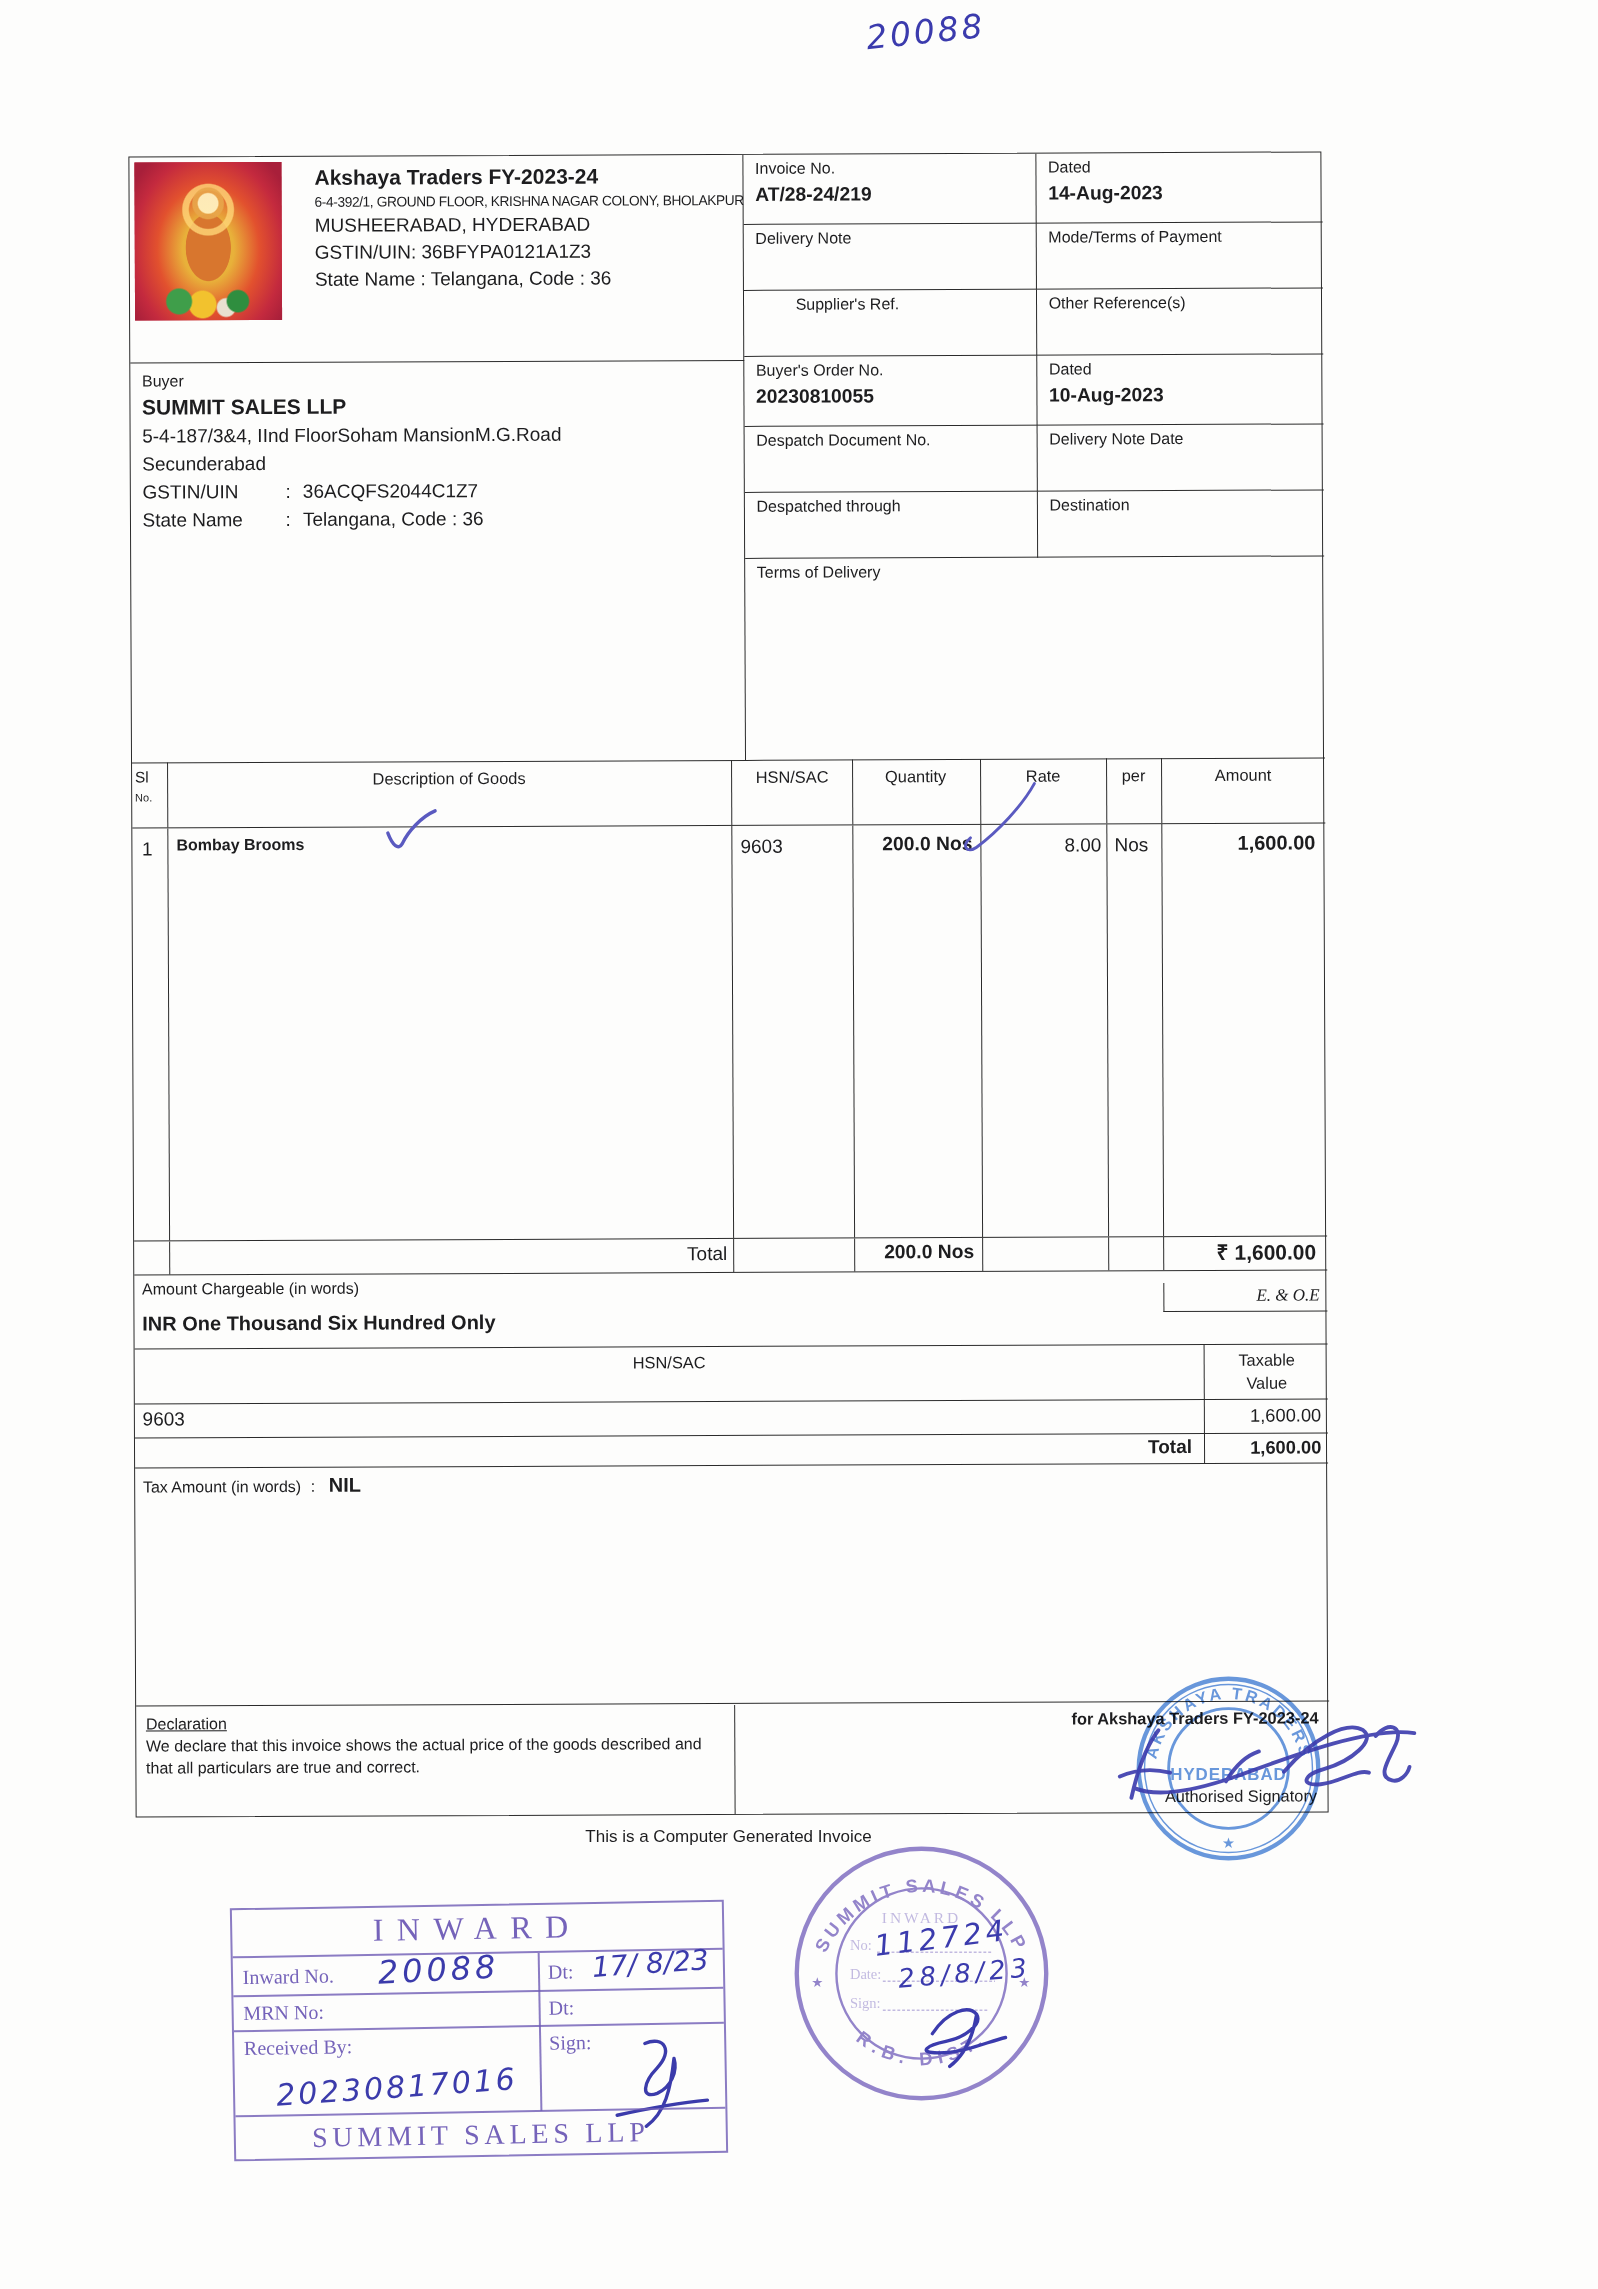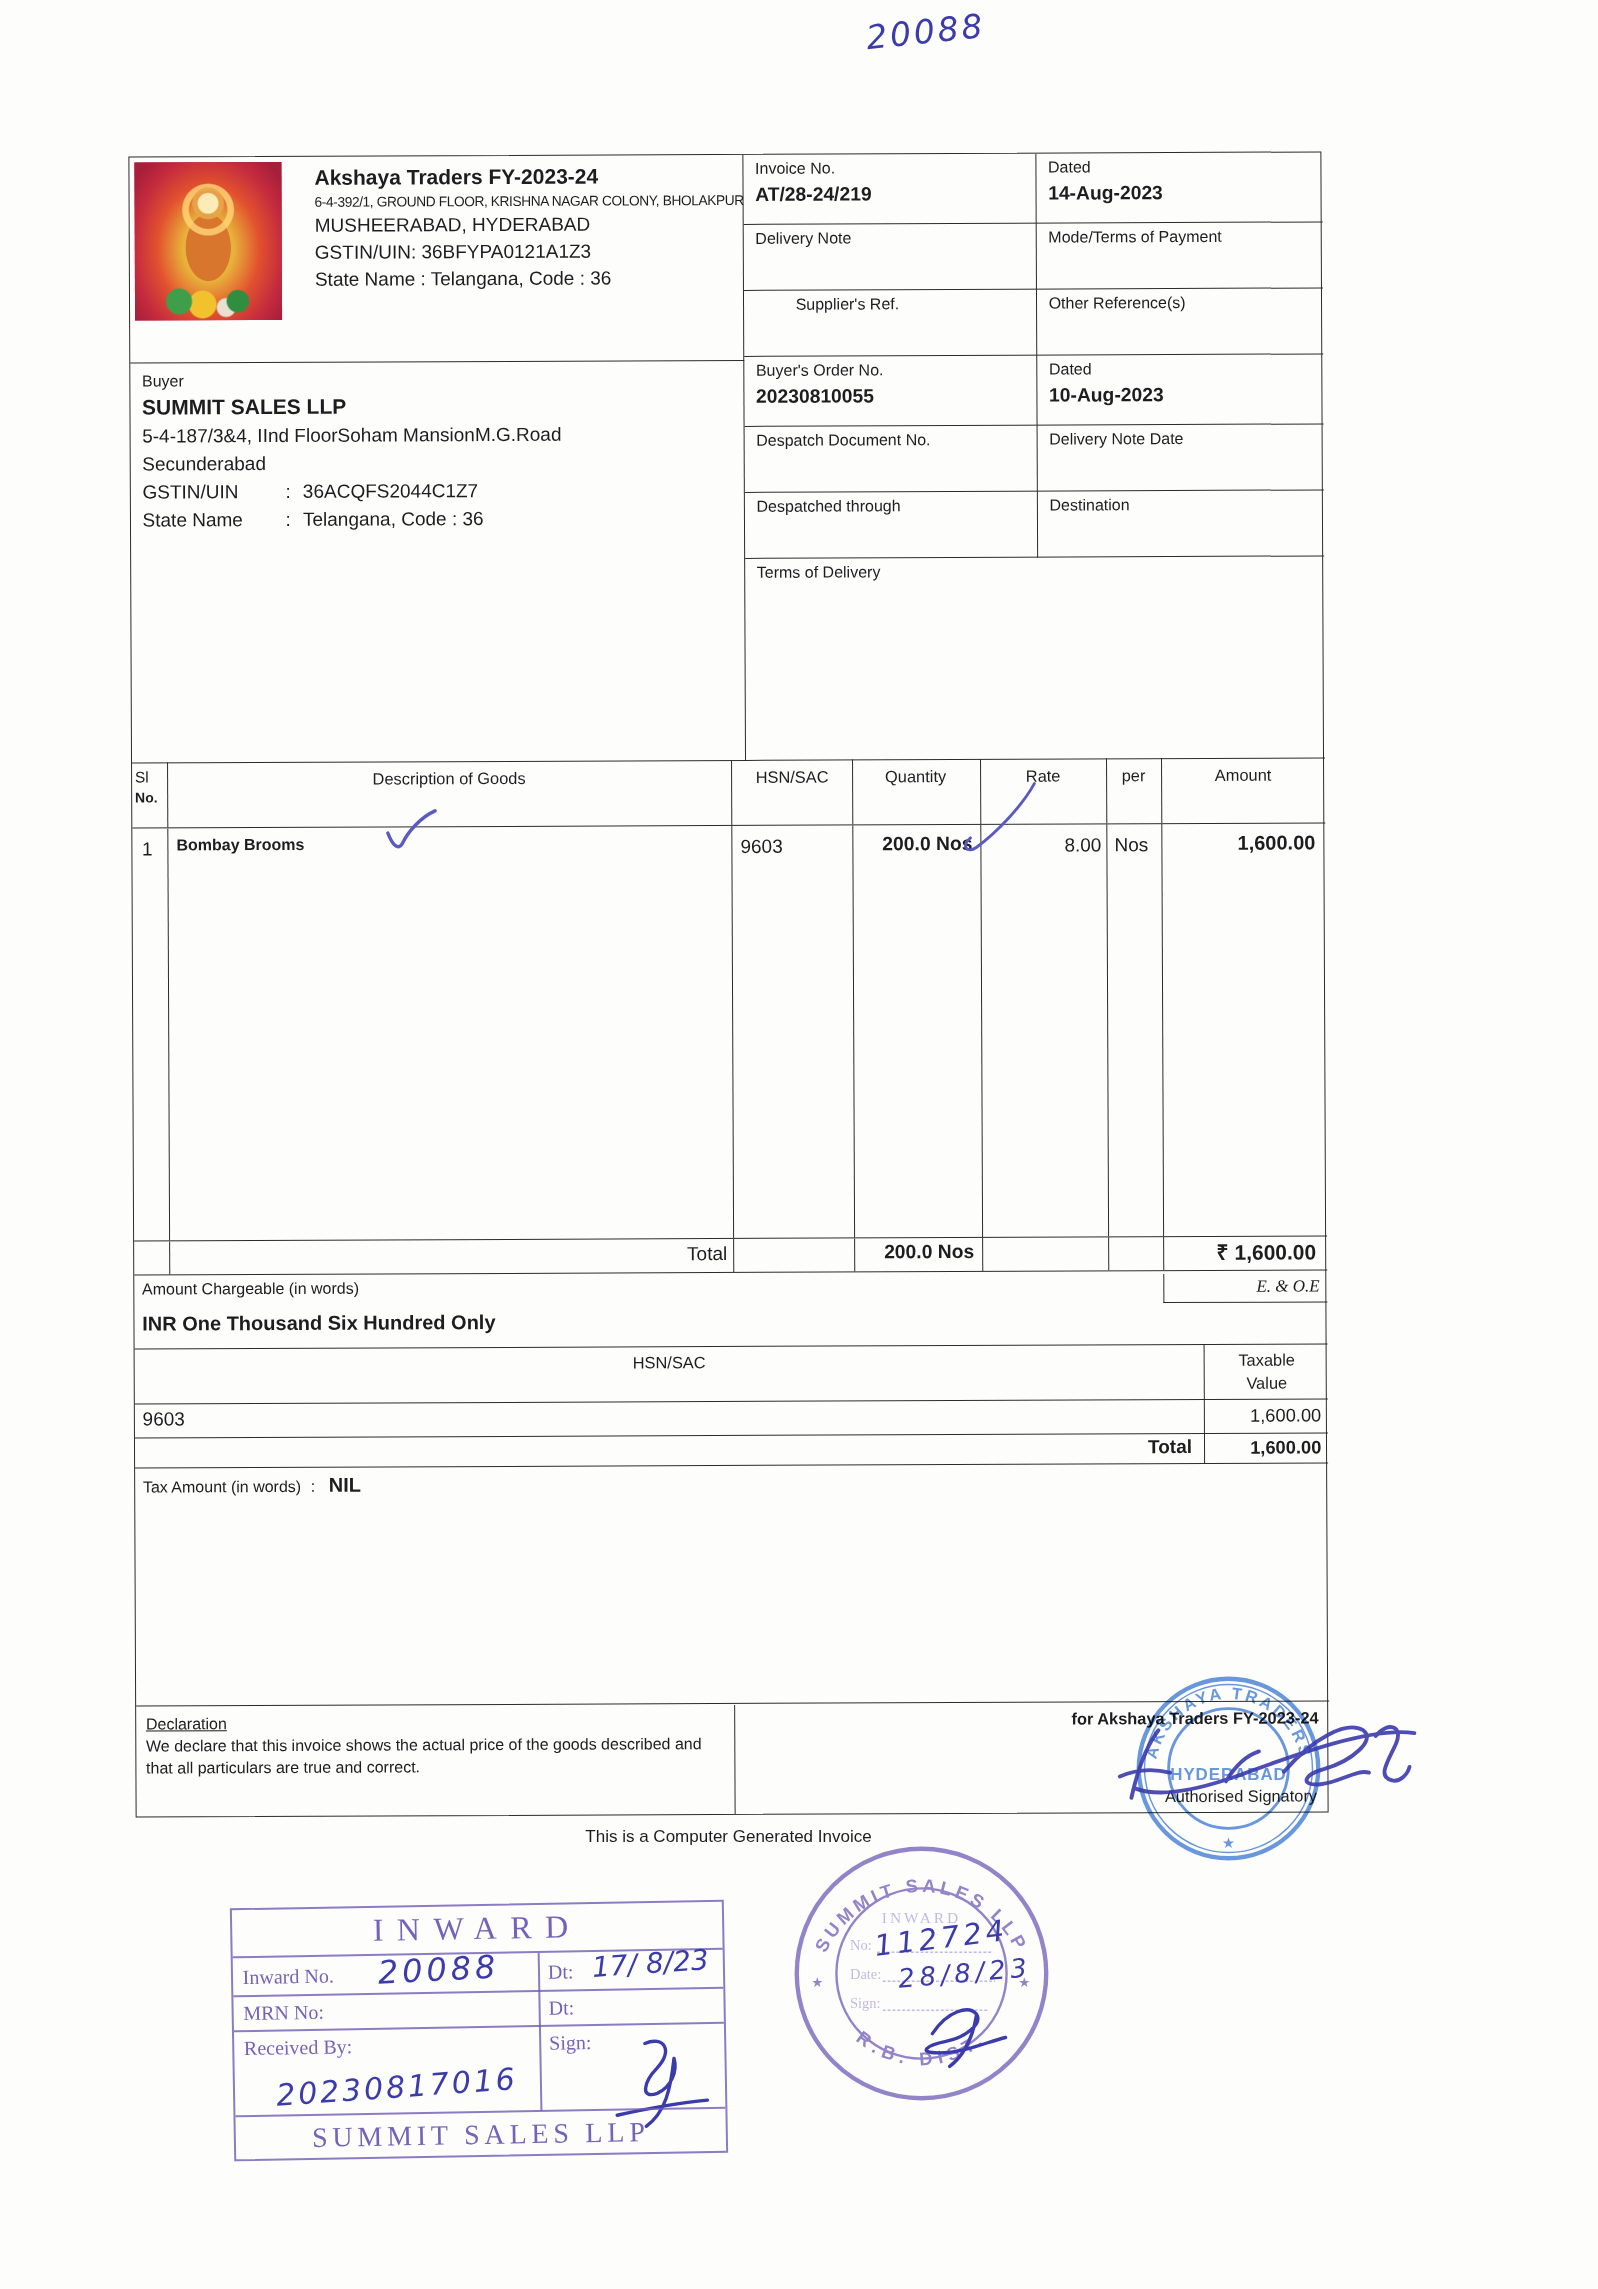--- a/index.html
+++ b/index.html
@@ -124,21 +124,21 @@
 
     <div class="abs bb" style="left:0;top:605px;width:1193px;height:66px;">
       <div class="colline" style="left:35px;"></div>
       <div class="colline" style="left:599px;"></div>
       <div class="colline" style="left:720px;"></div>
       <div class="colline" style="left:848px;"></div>
       <div class="colline" style="left:974px;"></div>
       <div class="colline" style="left:1029px;"></div>
       <div class="abs" style="left:2.9px;top:3.9px;font-size:15.4px;line-height:21px;">
         <div>Sl</div>
-        <div style="font-size:14px;font-weight:bold;">No.</div>
+        <div style="font-size:11px;">No.</div>
       </div>
       <div class="abs hdr-cell" style="left:35px;width:564px;">Description of Goods</div>
       <div class="abs hdr-cell" style="left:720px;left:599px;width:122px;">HSN/SAC</div>
       <div class="abs hdr-cell" style="left:720px;width:127px;">Quantity</div>
       <div class="abs hdr-cell" style="left:848px;width:126px;">Rate</div>
       <div class="abs hdr-cell" style="left:974px;width:55px;">per</div>
       <div class="abs hdr-cell" style="left:1029px;width:164px;text-align:center;">Amount</div>
     </div>
 
     <div class="abs bb" style="left:0;top:671px;width:1193px;height:413px;">
@@ -166,21 +166,21 @@
       <div class="colline" style="left:848px;"></div>
       <div class="colline" style="left:974px;"></div>
       <div class="colline" style="left:1029px;"></div>
       <div class="abs" style="left:35px;width:558px;top:3.9px;font-size:19px;text-align:right;">Total</div>
       <div class="abs" style="left:720px;width:120px;top:2.9px;font-size:19.3px;font-weight:bold;text-align:right;">200.0 Nos</div>
       <div class="abs" style="left:1029px;width:153px;top:1px;font-size:21px;font-weight:bold;text-align:right;">₹ 1,600.00</div>
     </div>
 
     <div class="abs bb" style="left:0;top:1118px;width:1193px;height:74px;">
       <div class="abs lbl" style="left:7.7px;top:4.8px;">Amount Chargeable (in words)</div>
-      <div class="abs bl bb" style="left:1029px;top:3px;width:164px;height:29px;">
+      <div class="abs bl bb" style="left:1029px;top:12px;width:164px;height:29px;">
         <div class="serif" style="font-style:italic;font-size:17px;text-align:right;padding:2.9px 7.7px 0 0;">E. &amp; O.E</div>
       </div>
       <div class="abs" style="left:7.7px;top:37px;font-size:20px;font-weight:bold;">INR One Thousand Six Hundred Only</div>
     </div>
 
     <div class="abs bb" style="left:0;top:1192px;width:1193px;height:55px;">
       <div class="abs" style="left:0;width:1069px;top:5.8px;font-size:16.4px;text-align:center;">HSN/SAC</div>
       <div class="abs bl" style="left:1069px;top:0;width:125px;height:55px;">
         <div style="font-size:16.4px;text-align:center;padding:3.9px 17.4px 0 17.4px;line-height:23px;">Taxable Value</div>
       </div>

